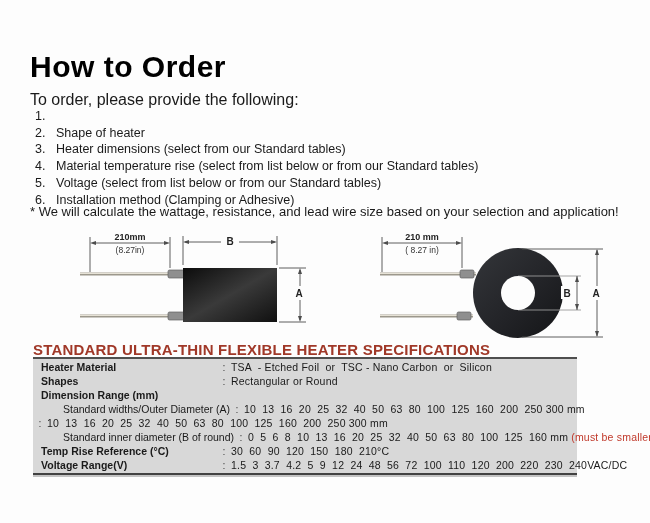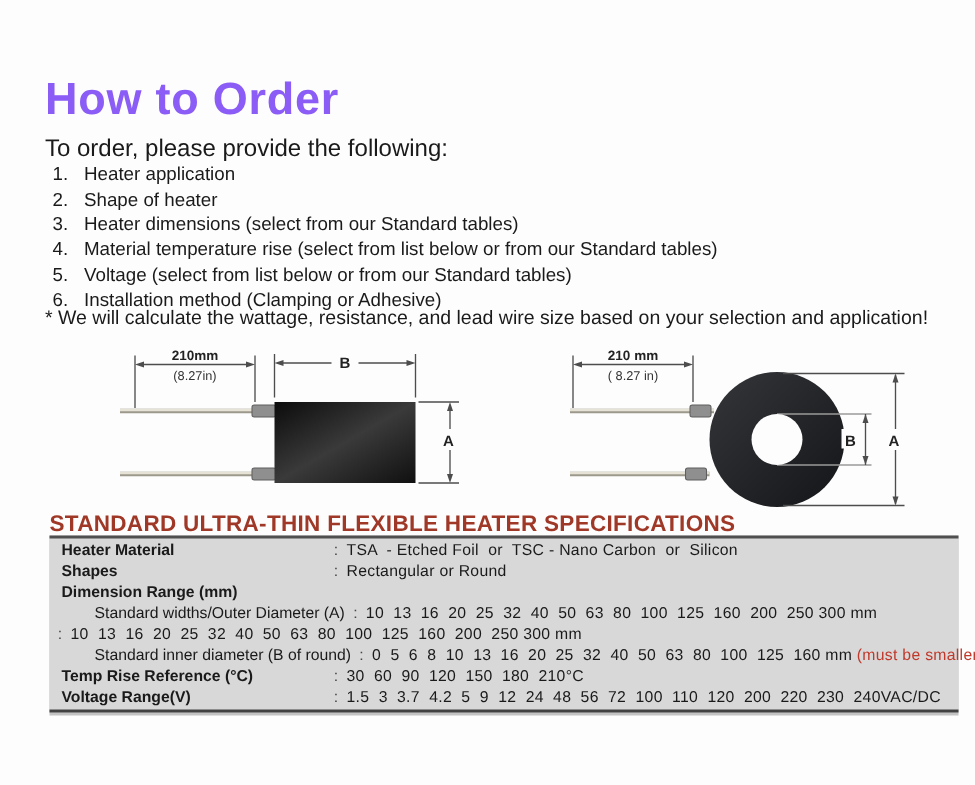--- a/index.html
+++ b/index.html
@@ -6,41 +6,41 @@
   body{
     width:650px;height:523px;position:relative;overflow:hidden;
     background:#fdfdfd;
     font-family:"Liberation Sans","DejaVu Sans",sans-serif;
     color:#1a1a1a;
   }
   .abs{position:absolute;}
   
   #page-title{
     left:30px;top:50px;
-    font-size:30px;font-weight:bold;color:#8b5cf6;
+    font-size:30px;font-weight:bold;color:#000000;
     letter-spacing:.5px;line-height:34px;
   }
   
   #intro{left:30px;top:91px;font-size:16px;}
   
   #order-list{left:30px;top:108px;}
   .ol-row{display:flex;line-height:16.7px;font-size:12.5px;}
   .ol-num{width:26px;flex:0 0 26px;padding-left:5px;box-sizing:border-box;}
   
   #note{left:30px;top:204px;font-size:13px;}
   
   #diagrams{left:0;top:228px;width:650px;height:112px;}
   
   #spec-heading{
     left:33px;top:341px;font-size:15px;font-weight:bold;
     color:#a03828;letter-spacing:.2px;
   }
   
   #spec-table{
-    left:33px;top:357px;width:606px;height:112px;
+    left:33px;top:357px;width:544px;height:112px;
     background:#d8d8d8;
     border-top:2px solid #4f4f4f;border-bottom:2px solid #424242;
     box-shadow:0 2px 0 #c3c3c3;
     display:flex;flex-direction:column;justify-content:space-around;
     padding:1px 0;box-sizing:content-box;
   }
   .t-row{display:flex;font-size:10.5px;line-height:13px;align-items:baseline;}
   .t-label{flex:0 0 184px;padding-left:8px;box-sizing:border-box;font-weight:bold;white-space:nowrap;}
   .t-row.indent .t-label{padding-left:30px;font-weight:normal;}
   .t-sep{flex:0 0 14px;text-align:center;color:#444;}
@@ -51,21 +51,20 @@
 </head>
 <body>
 
 <div class="abs" id="page-title">How to Order</div>
 
 <div class="abs" id="intro">To order, please provide the following:</div>
 
 <div class="abs" id="order-list">
   <div class="ol-row">
     <span class="ol-num">1.</span>
-    <span>Heater application</span>
   </div>
   <div class="ol-row">
     <span class="ol-num">2.</span>
     <span>Shape of heater</span>
   </div>
   <div class="ol-row">
     <span class="ol-num">3.</span>
     <span>Heater dimensions (select from our Standard tables)</span>
   </div>
   <div class="ol-row">

